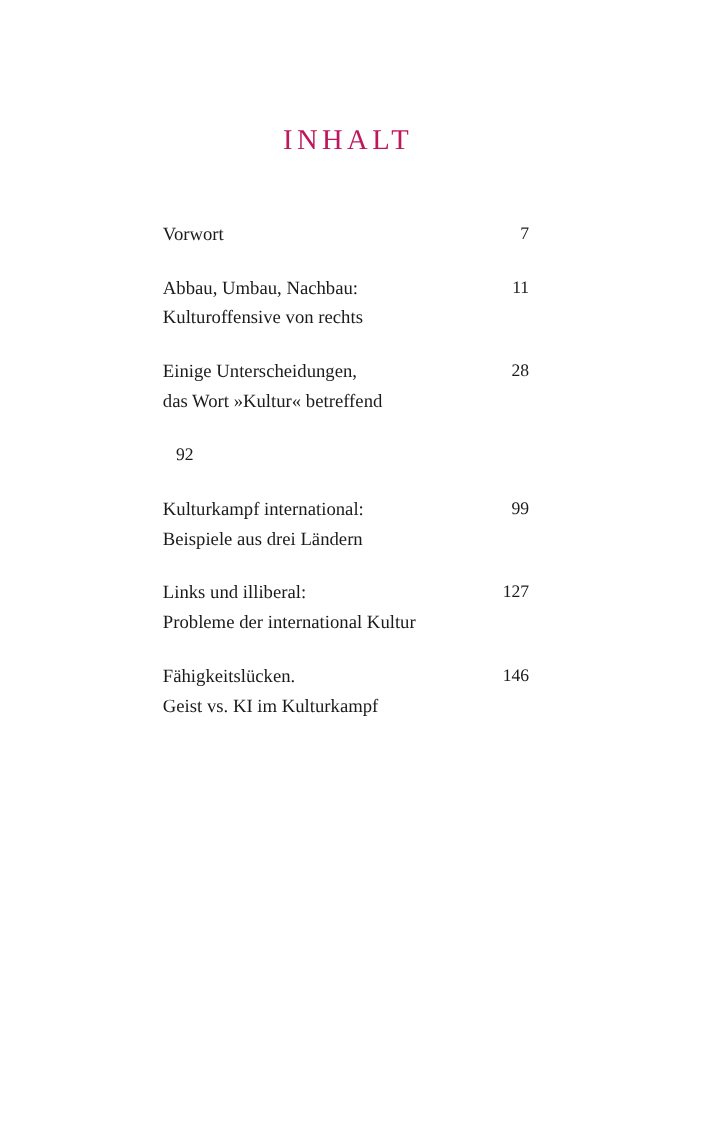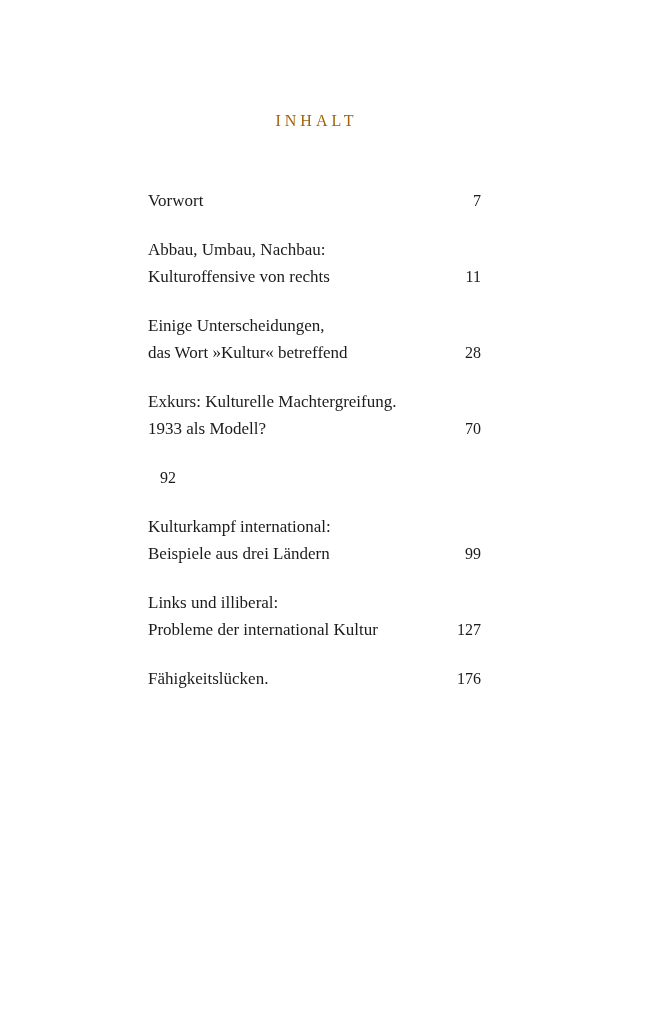--- a/index.html
+++ b/index.html
@@ -15,36 +15,35 @@
     overflow: hidden;
   }
   .page {
     box-sizing: border-box;
     width: 656px;
     height: 1020px;
     padding: 112px 175px 0 148px;
     background: #ffffff;
   }
   .toc-title {
-    font-size: 16px;
+    font-size: 26px;
     font-weight: 400;
     letter-spacing: 4px;
     text-align: center;
     margin: 0 0 57px 0;
-    color: #a16207;
+    color: #be185d;
     
     text-indent: 4px; 
   }
   .toc-list {
     width: 100%;
   }
   .entry {
     display: flex;
     justify-content: space-between;
-    align-items: flex-end;
     margin-bottom: 22px;
   }
   .entry-text {
     font-size: 17px;
     line-height: 27px;
   }
   .entry-text .line {
     display: block;
     white-space: nowrap;
   }
@@ -82,27 +81,20 @@
 
     <div class="entry">
       <div class="entry-text">
         <span class="line">Einige Unterscheidungen,</span>
         <span class="line">das Wort »Kultur« betreffend</span>
       </div>
       <span class="page-num">28</span>
     </div>
 
 
-    <div class="entry">
-      <div class="entry-text">
-        <span class="line">Exkurs: Kulturelle Machtergreifung.</span>
-        <span class="line">1933 als Modell?</span>
-      </div>
-      <span class="page-num">70</span>
-    </div>
 
     <div class="entry">
       <span class="page-num">92</span>
     </div>
 
     <div class="entry">
       <div class="entry-text">
         <span class="line">Kulturkampf international:</span>
         <span class="line">Beispiele aus drei Ländern</span>
       </div>
@@ -113,19 +105,20 @@
       <div class="entry-text">
         <span class="line">Links und illiberal:</span>
         <span class="line">Probleme der international Kultur</span>
       </div>
       <span class="page-num">127</span>
     </div>
 
     <div class="entry">
       <div class="entry-text">
         <span class="line">Fähigkeitslücken.</span>
+        <span class="line">Geist vs. KI im Kulturkampf</span>
       </div>
-      <span class="page-num">176</span>
+      <span class="page-num">146</span>
     </div>
 
 
   </div>
 </div>
 
 </body></html>

